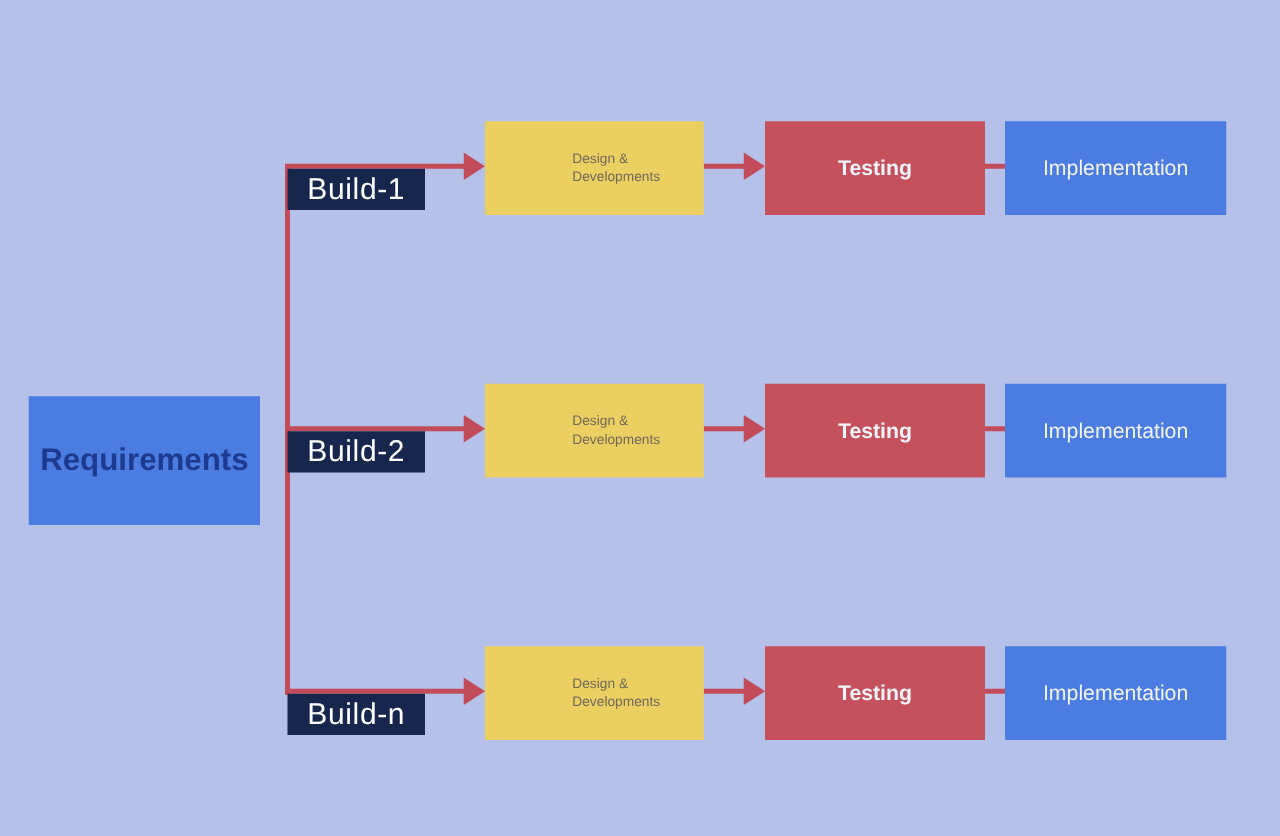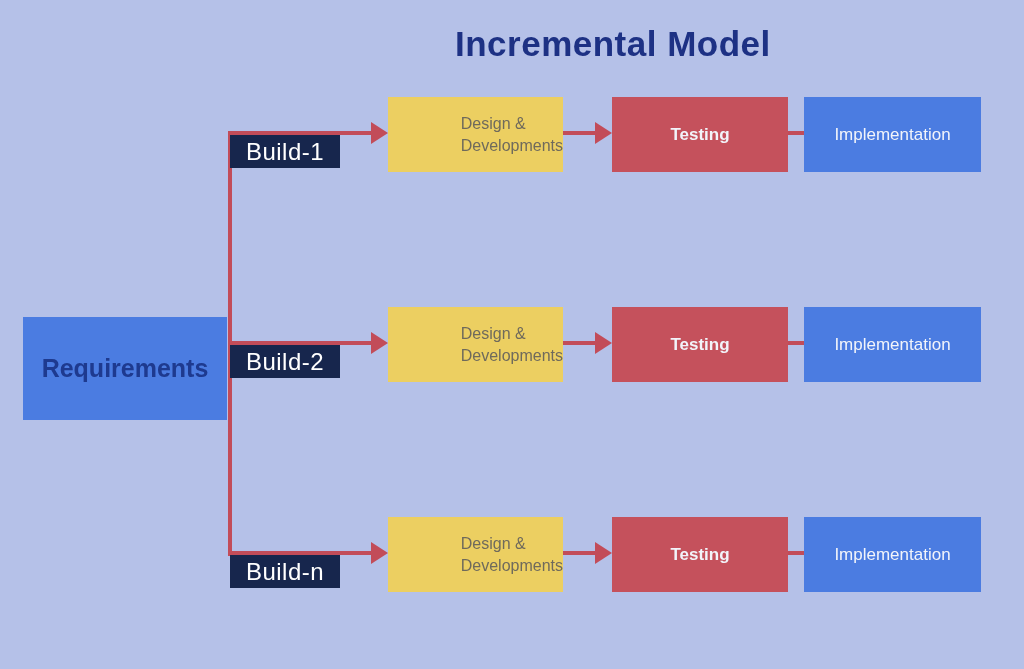--- a/index.html
+++ b/index.html
@@ -16,21 +16,21 @@
   }
   .canvas{position:relative; width:1024px; height:669px; background:var(--background);}
 
   .title{
     position:absolute; left:455px; top:24px;
     font-size:35px; font-weight:bold; color:var(--title-text);
     letter-spacing:0.5px; white-space:nowrap;
   }
 
   .requirements{
-    position:absolute; left:23px; top:317px; width:204px; height:103px;
+    position:absolute; left:23px; top:317px; width:185px; height:103px;
     background:var(--box-blue);
     display:flex; align-items:center; justify-content:center;
     font-size:25px; font-weight:bold; color:var(--requirements-text);
   }
 
   .vline{
     position:absolute; left:228px; top:132px; width:4px; height:424px;
     background:var(--connector-red);
   }
 
@@ -61,38 +61,37 @@
     display:flex; align-items:center; justify-content:center;
     font-size:24px; letter-spacing:0.5px;
   }
 
   .stage{
     position:absolute; top:0; height:75px;
     display:flex; align-items:center; justify-content:center;
   }
   .design-box{
     left:388px; width:175px; background:var(--box-yellow);
-    justify-content:flex-end; padding-left:35px;
-    color:var(--design-text); font-size:16px; line-height:1.32; text-align:left;
+    justify-content:center; padding-left:35px;
+    color:var(--design-text); font-size:11px; line-height:1.32; text-align:left;
   }
   .testing-box{
     left:612px; width:176px; background:var(--box-red);
     color:var(--light-text); font-size:17px;font-weight:bold;
   }
   .impl-box{
     left:804px; width:177px; background:var(--box-blue);
     color:var(--light-text); font-size:17px;
   }
 </style>
 </head>
 <body>
 
 <div class="canvas">
 
-  <div class="title">Incremental Model</div>
 
   <div class="requirements">
     <span>Requirements</span>
   </div>
 
   <div class="vline"></div>
 
   <div class="row row1">
     <div class="branch-line"></div>
     <div class="arrowhead ah-branch"></div>

